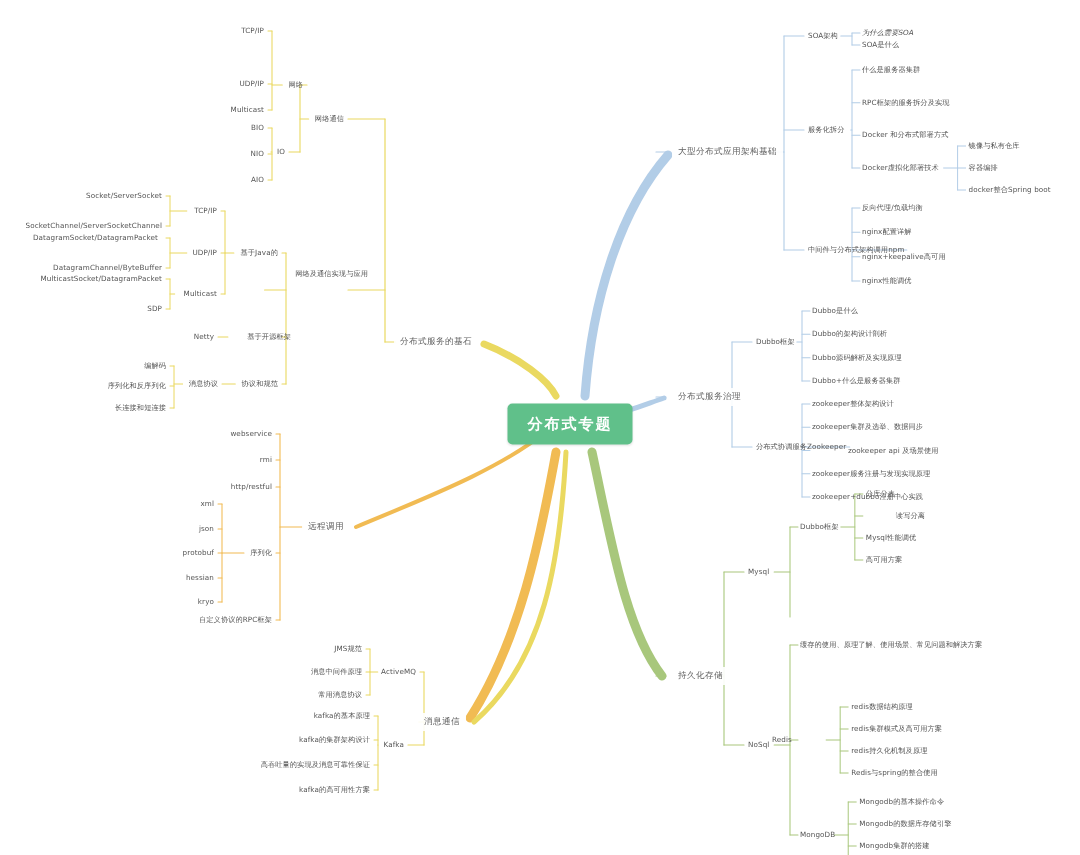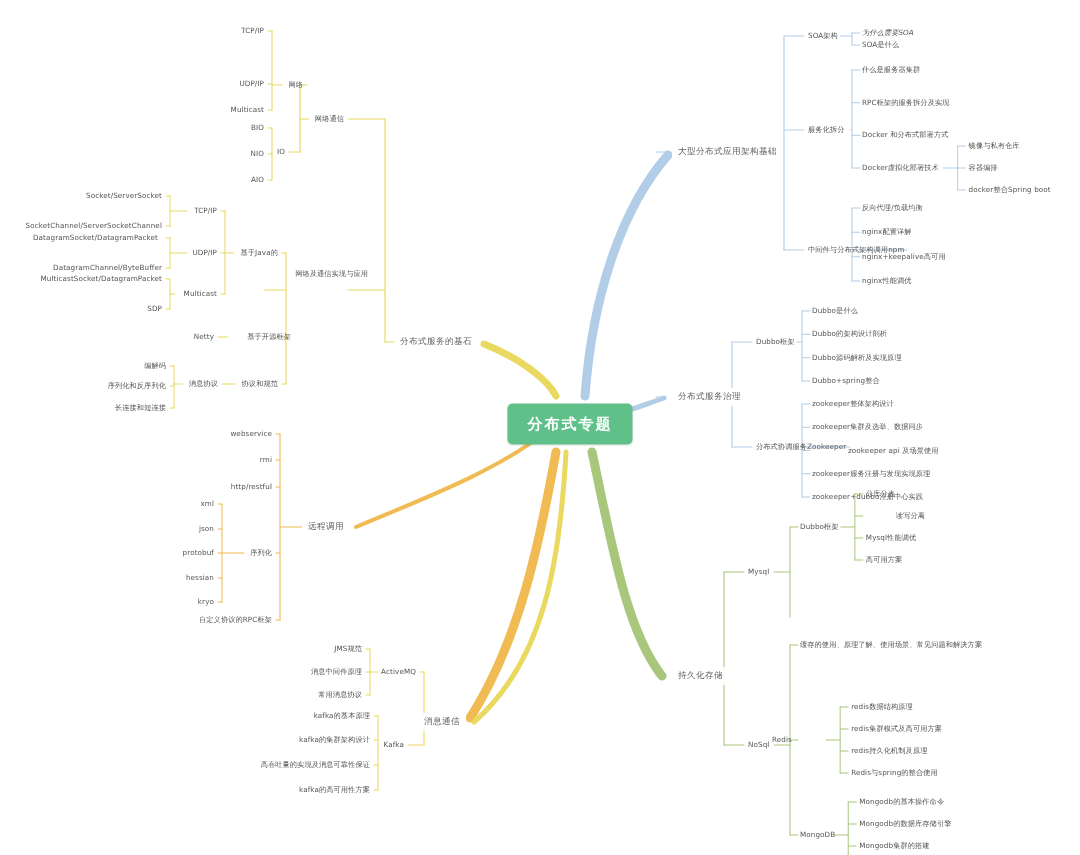--- a/index.html
+++ b/index.html
@@ -242,21 +242,21 @@
       <div class="node rightal" style="left: 808px; top: 250px;">中间件与分布式架构调用npm</div>
       <div class="node rightal" style="left: 862px; top: 208px;">反向代理/负载均衡</div>
       <div class="node rightal" style="left: 862px; top: 232.333px;">nginx配置详解</div>
       <div class="node rightal" style="left: 862px; top: 256.667px;">nginx+keepalive高可用</div>
       <div class="node rightal" style="left: 862px; top: 281px;">nginx性能调优</div>
       <div class="topic " style="left: 672px; top: 397px;">分布式服务治理</div>
       <div class="node rightal" style="left: 756px; top: 342px;">Dubbo框架</div>
       <div class="node rightal" style="left: 812px; top: 311px;">Dubbo是什么</div>
       <div class="node rightal" style="left: 812px; top: 334.333px;">Dubbo的架构设计剖析</div>
       <div class="node rightal" style="left: 812px; top: 357.667px;">Dubbo源码解析及实现原理</div>
-      <div class="node rightal" style="left: 812px; top: 381px;">Dubbo+spring整合</div>
+      <div class="node rightal" style="left: 812px; top: 381px;">Dubbo+什么是服务器集群</div>
       <div class="node rightal" style="left: 756px; top: 447px;">分布式协调服务Zookeeper</div>
       <div class="node rightal" style="left: 812px; top: 404px;">zookeeper整体架构设计</div>
       <div class="node rightal" style="left: 812px; top: 427.25px;">zookeeper集群及选举、数据同步</div>
       <div class="node rightal" style="left: 812px; top: 450.5px; padding-left: 36px;">zookeeper api 及场景使用</div>
       <div class="node rightal" style="left: 812px; top: 473.75px;">zookeeper服务注册与发现实现原理</div>
       <div class="node rightal" style="left: 812px; top: 497px;">zookeeper+dubbo注册中心实践</div>
       <div class="topic " style="left: 672px; top: 676px;">持久化存储</div>
       <div class="node rightal" style="left: 748px; top: 572px;">Mysql</div>
       <div class="node rightal" style="left: 800px; top: 527px;">Dubbo框架</div>
       <div class="node rightal" style="left: 865.848px; top: 494px;">分库分表</div>

